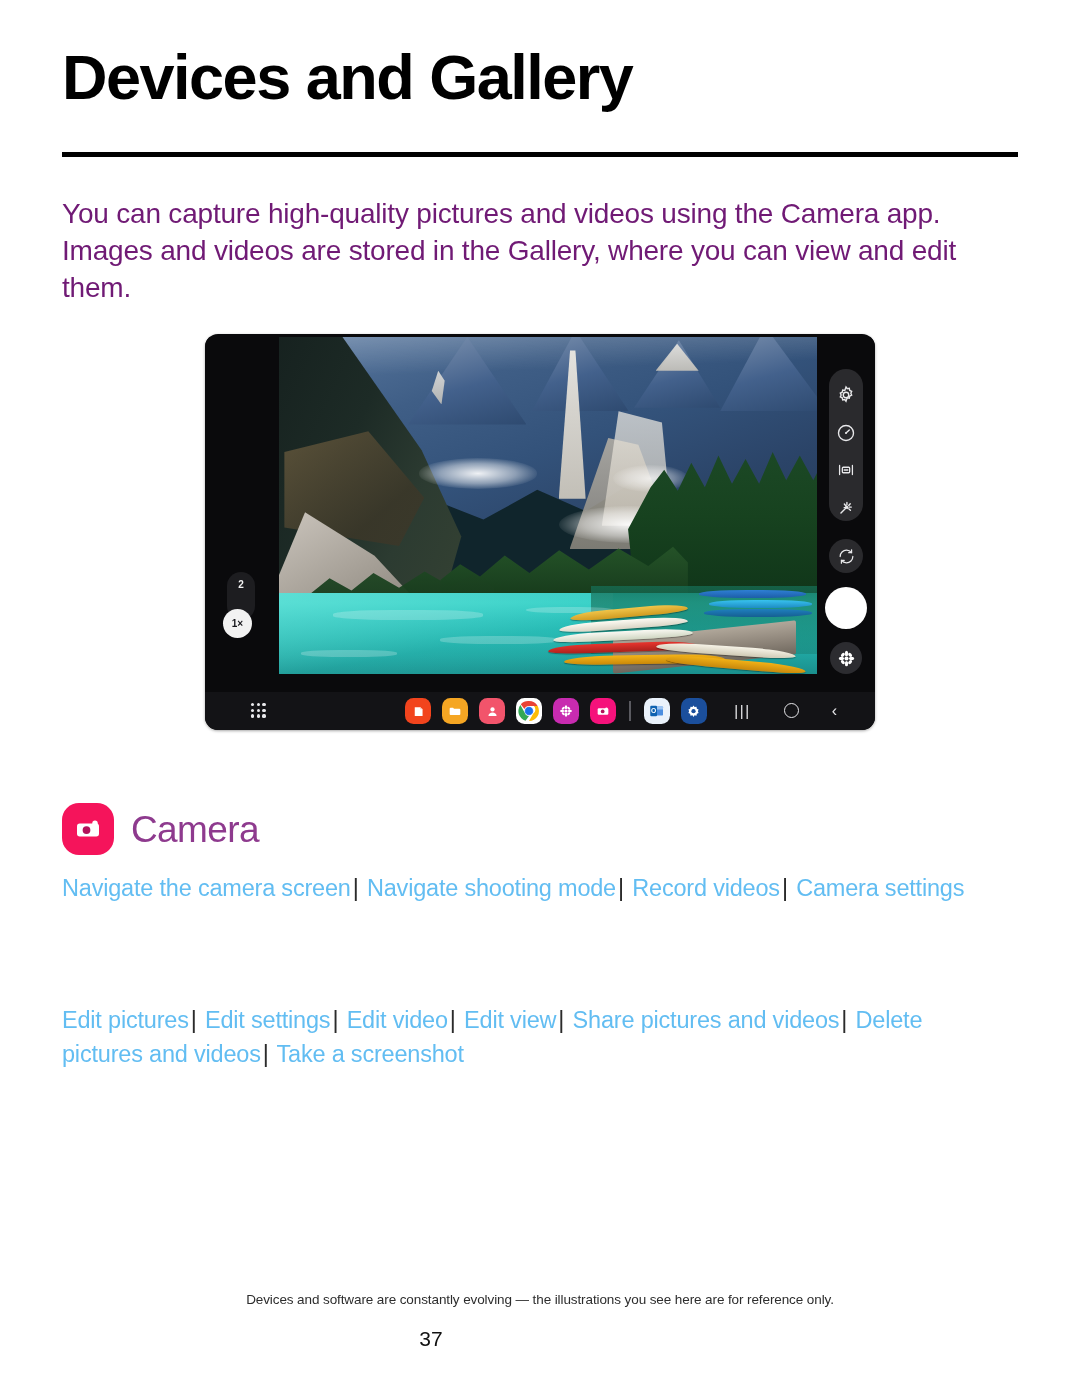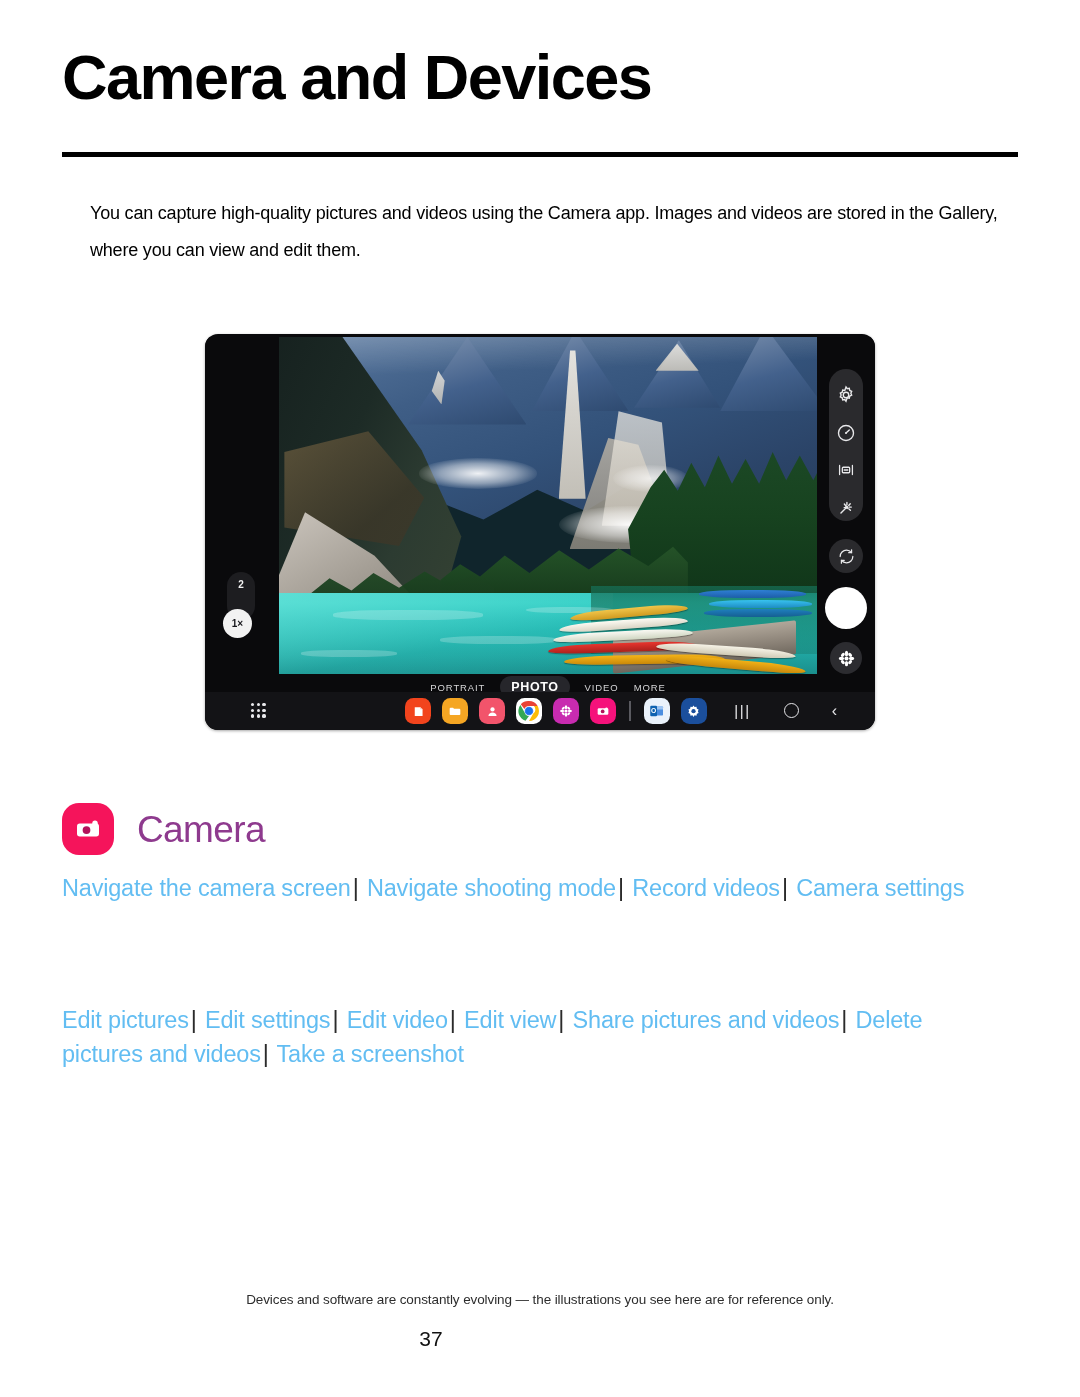--- a/index.html
+++ b/index.html
@@ -37,25 +37,24 @@
     height: 5px;
     background: #000000;
   }
 
   
   .intro {
     position: absolute;
     left: 62px;
     top: 195px;
     width: 950px;
-    font-size: 18px;
+    font-size: 28px;
     line-height: 37px;
-    color: #000000;
+    color: #701a75;
     letter-spacing: -0.2px;
-    margin-left: 28px;
   }
 
   
   .tablet {
     position: absolute;
     left: 205px;
     top: 334px;
     width: 670px;
     height: 396px;
     background: #0a0a0c;
@@ -442,21 +441,21 @@
   .nav-back { font-size: 16px; line-height: 1; }
 
   
   .app-section { position: absolute; left: 62px; width: 956px; }
   .sec-camera  { top: 800px; }
   .sec-gallery { top: 990px; }
 
   .app-head {
     display: flex;
     align-items: center;
-    gap: 23px;
+    gap: 17px;
     height: 58px;
   }
   .app-badge {
     width: 52px;
     height: 52px;
     border-radius: 17px;
     display: flex;
     align-items: center;
     justify-content: center;
     flex: 0 0 auto;
@@ -505,21 +504,21 @@
     top: 1327px;
     width: 862px;
     text-align: center;
     font-size: 21px;
     color: #111111;
   }
 </style>
 </head>
 <body>
 
-<div class="page-title">Camera and Devices</div>
+<div class="page-title">Devices and Gallery</div>
 <div class="title-rule"></div>
 
 <div class="intro">You can capture high-quality pictures and videos using the Camera app. Images and videos are stored in the Gallery, where you can view and edit them.</div>
 
 <div class="tablet">
 
   <div class="cam-left">
     <div class="zoom-pill">
       <div class="zoom-num">2</div>
     </div>
@@ -623,26 +622,20 @@
         <ellipse cx="5.6" cy="12" rx="3.4" ry="2.1"></ellipse>
         <ellipse cx="18.4" cy="12" rx="3.4" ry="2.1"></ellipse>
         <ellipse cx="7.4" cy="7.4" rx="2.9" ry="1.9" transform="rotate(-45 7.4 7.4)"></ellipse>
         <ellipse cx="16.6" cy="16.6" rx="2.9" ry="1.9" transform="rotate(-45 16.6 16.6)"></ellipse>
         <ellipse cx="16.6" cy="7.4" rx="1.9" ry="2.9" transform="rotate(-45 16.6 7.4)"></ellipse>
         <ellipse cx="7.4" cy="16.6" rx="1.9" ry="2.9" transform="rotate(-45 7.4 16.6)"></ellipse>
       </svg>
     </div>
   </div>
 
-  <div class="mode-strip">
-    <div class="mode">PORTRAIT</div>
-    <div class="mode active">PHOTO</div>
-    <div class="mode">VIDEO</div>
-    <div class="mode">MORE</div>
-  </div>
 
   <div class="taskbar">
     <div class="apps-grid">
       <i></i>
         <i></i>
         <i></i>
         <i></i>
         <i></i>
         <i></i>
         <i></i>

